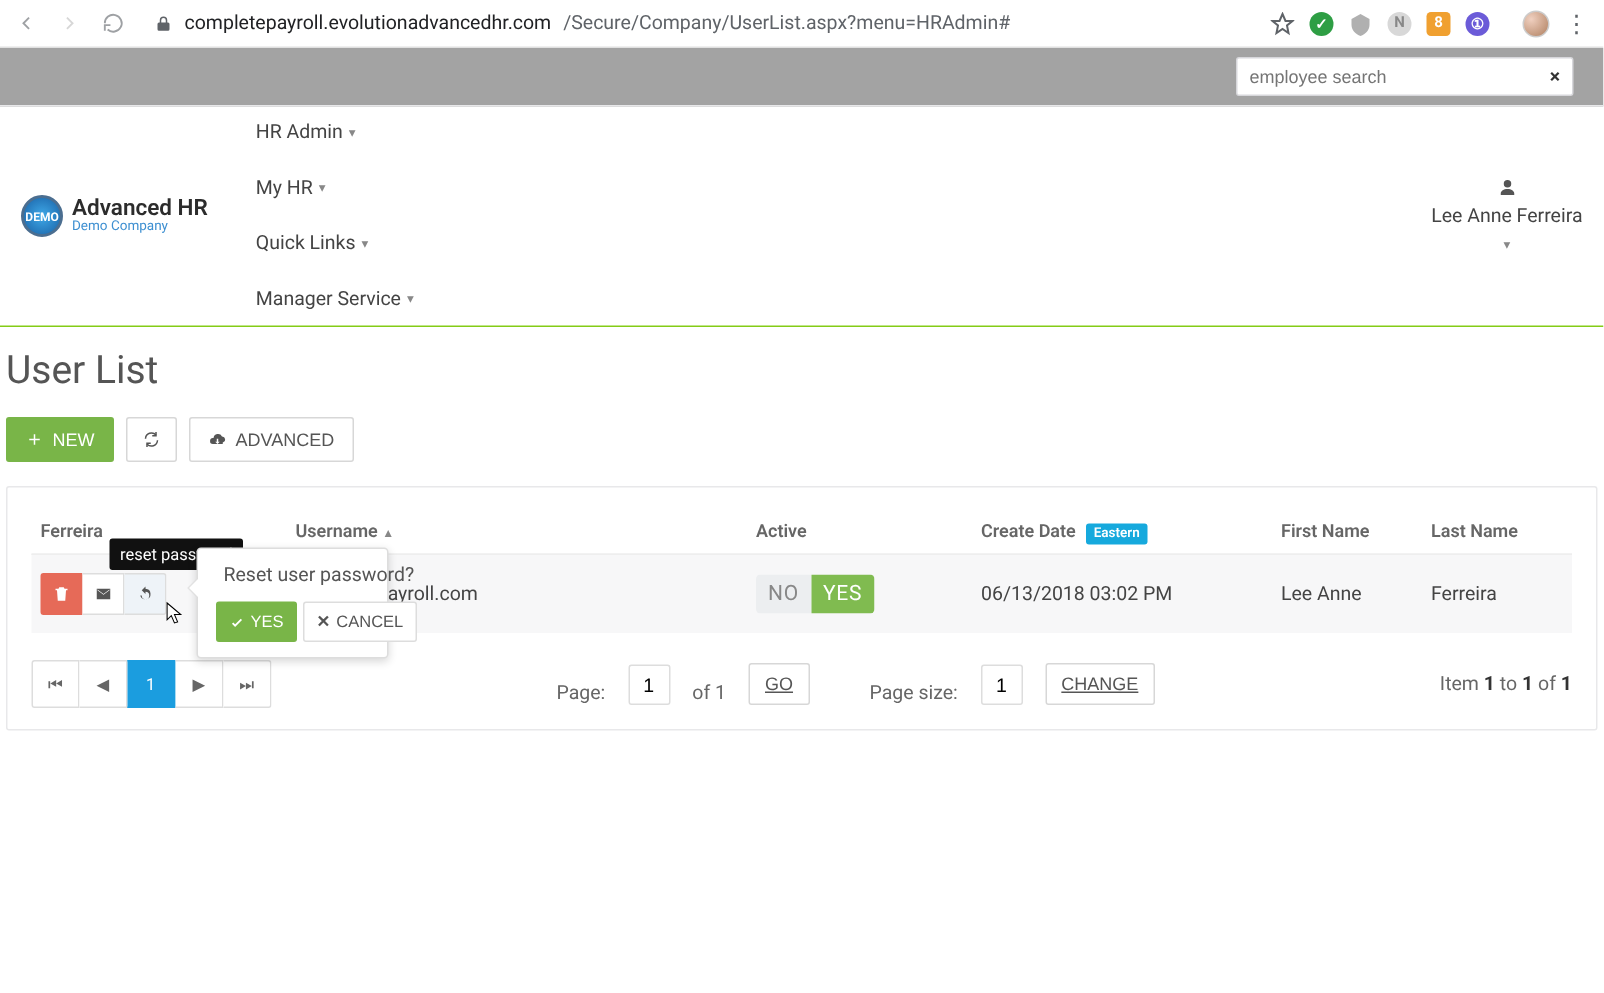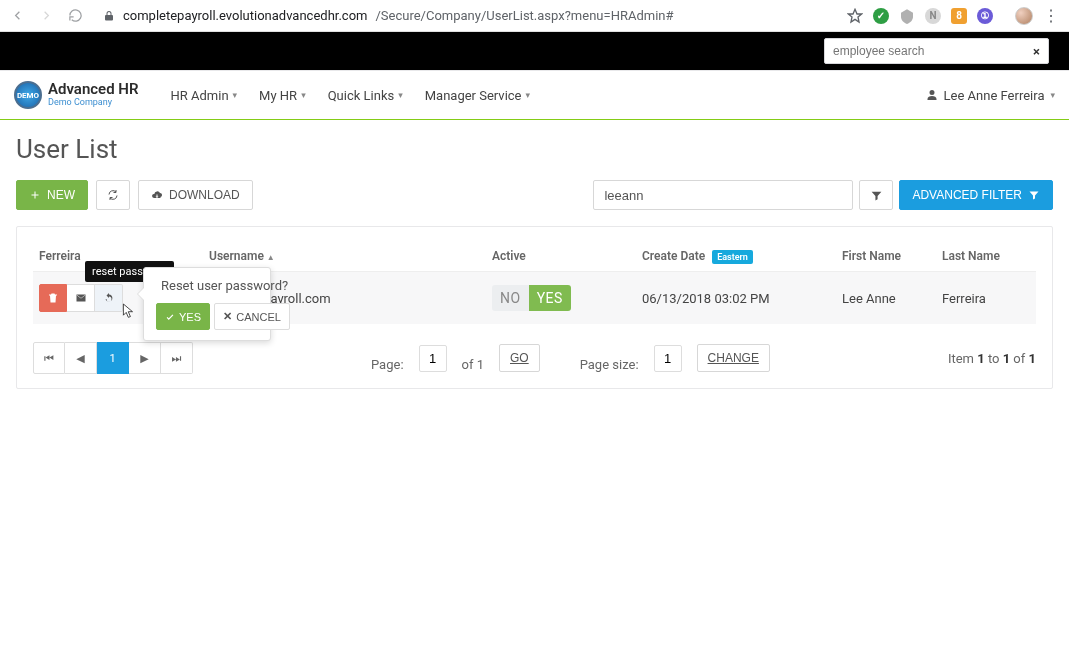--- a/index.html
+++ b/index.html
@@ -13,40 +13,40 @@
   .url-bar svg { width: 12px; height: 12px; fill: #5f6368; }
   .url-host { color: #202124; }
   .url-path { color: #5f6368; }
   .ext-row { display: flex; align-items: center; gap: 10px; }
   .ext-row svg, .ext-row .ext-badge { width: 16px; height: 16px; }
   .ext-badge { display:inline-flex; align-items:center; justify-content:center; border-radius: 50%; font-size:10px; color:#fff; font-weight:bold; }
   .avatar-small { width:18px; height:18px; border-radius:50%; background: radial-gradient(circle at 30% 30%, #f0d0c0, #b08060); border:1px solid #ccc; }
   .dots { font-size: 16px; color: #5f6368; }
 
   
-  .top-gray { background: #000000; padding: 6px 20px; display: flex; justify-content: flex-end; border-bottom: 1px solid #e8e8ea; }
+  .top-gray { background: #a3a3a3; padding: 6px 20px; display: flex; justify-content: flex-end; border-bottom: 1px solid #e8e8ea; }
   .emp-search { display: flex; align-items: center; background: #fff; border: 1px solid #d7d7db; border-radius: 2px; width: 225px; height: 26px; padding: 0 8px; }
   .emp-search input { border: none; outline: none; flex: 1; font-size: 12px; color: #888; }
   .emp-close { color: #333; font-weight: bold; cursor: pointer; }
 
   
   .app-nav { display: flex; align-items: center; justify-content: space-between; padding: 10px 14px; border-bottom: 1px solid #84cc16; }
   .app-left { display: flex; align-items: center; gap: 18px; }
   .logo-wrap { display: flex; align-items: center; gap: 6px; }
   .logo-circle { width: 28px; height: 28px; border-radius: 50%; background: radial-gradient(circle at 50% 50%, #3fa9e8, #1961a6); display:flex; align-items:center; justify-content:center; color:#fff; font-size:8px; font-weight:bold; border: 2px solid #4b6e90; }
   .logo-text { display: flex; flex-direction: column; line-height: 1.05; }
   .logo-title { font-size: 15px; font-weight: 600; color: #2c2c2c; }
   .logo-sub { font-size: 9px; color: #3d8fd1; }
-  .menu { display: flex; gap: 22px; margin-left: 14px; }
+  .menu { display: flex; gap: 22px; margin-left: 14px; flex-direction: column; }
   .menu-item { color: #444; font-size: 13px; display: flex; align-items: center; gap: 4px; cursor: pointer; }
   .caret { font-size: 9px; color: #888; }
-  .user-dd { display: flex; align-items: center; gap: 6px; color: #444; font-size: 13px; cursor:pointer; }
-
-  
-  .page { padding: 10px 16px; }
+  .user-dd { display: flex; align-items: center; gap: 6px; color: #444; font-size: 13px; cursor:pointer;flex-direction:column; }
+
+  
+  .page { padding: 10px 4px; }
   h1.page-title { font-size: 26px; font-weight: 400; color: #555; margin: 4px 0 16px; }
 
   
   .action-row { display: flex; justify-content: space-between; align-items: center; margin-bottom: 16px; }
   .action-left { display: flex; gap: 8px; }
   .btn { display: inline-flex; align-items: center; gap: 6px; padding: 7px 12px; border: 1px solid #d7d7d7; background: #fff; border-radius: 2px; font-size: 12px; color: #555; cursor: pointer; }
   .btn-green { background: #79b548; border-color: #79b548; color: #fff; }
   .btn-blue { background: #1b9ddf; border-color: #1b9ddf; color: #fff; }
   .btn svg { width: 12px; height: 12px; }
   .action-right { display: flex; gap: 6px; }
@@ -204,35 +204,21 @@
             <path d="M4 11a8 8 0 0 1 14-5"></path>
             <path d="M20 13a8 8 0 0 1-14 5"></path>
             <path d="M18 2v5h-5"></path>
             <path d="M6 22v-5h5"></path>
           </svg>
       </button>
       <button class="btn">
         <svg viewBox="0 0 24 24" fill="#555">
             <path d="M19 18H6a4 4 0 1 1 .7-7.95A6 6 0 0 1 18 8a4 4 0 0 1 1 7.9zM11 11v4H9l3 3 3-3h-2v-4h-2z"></path>
           </svg>
-        <span>DOWNLOAD</span>
-      </button>
-    </div>
-    <div class="action-right">
-      <input class="search-box" value="leeann" style="">
-      <div class="filter-btn">
-        <svg width="13" height="13" viewBox="0 0 24 24" fill="#555">
-            <path d="M3 5h18l-7 8v6l-4 2v-8L3 5z"></path>
-          </svg>
-      </div>
-      <button class="btn btn-blue">
-        <span>ADVANCED FILTER</span>
-        <svg viewBox="0 0 24 24" fill="#fff">
-            <path d="M3 5h18l-7 8v6l-4 2v-8L3 5z"></path>
-          </svg>
+        <span>ADVANCED</span>
       </button>
     </div>
   </div>
 
   <div class="card">
 
     <div class="tooltip">reset password</div>
 
     <div class="popover">
       <div class="popover-title">Reset user password?</div>

